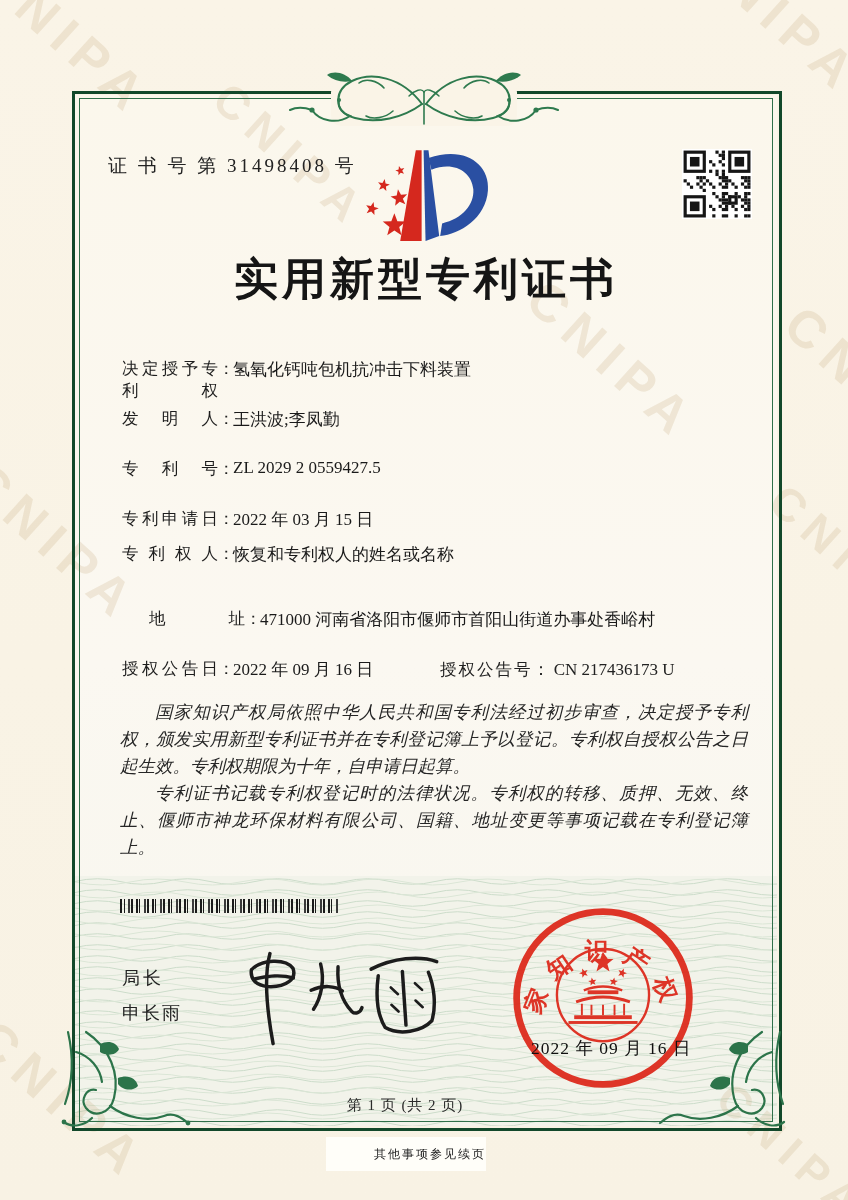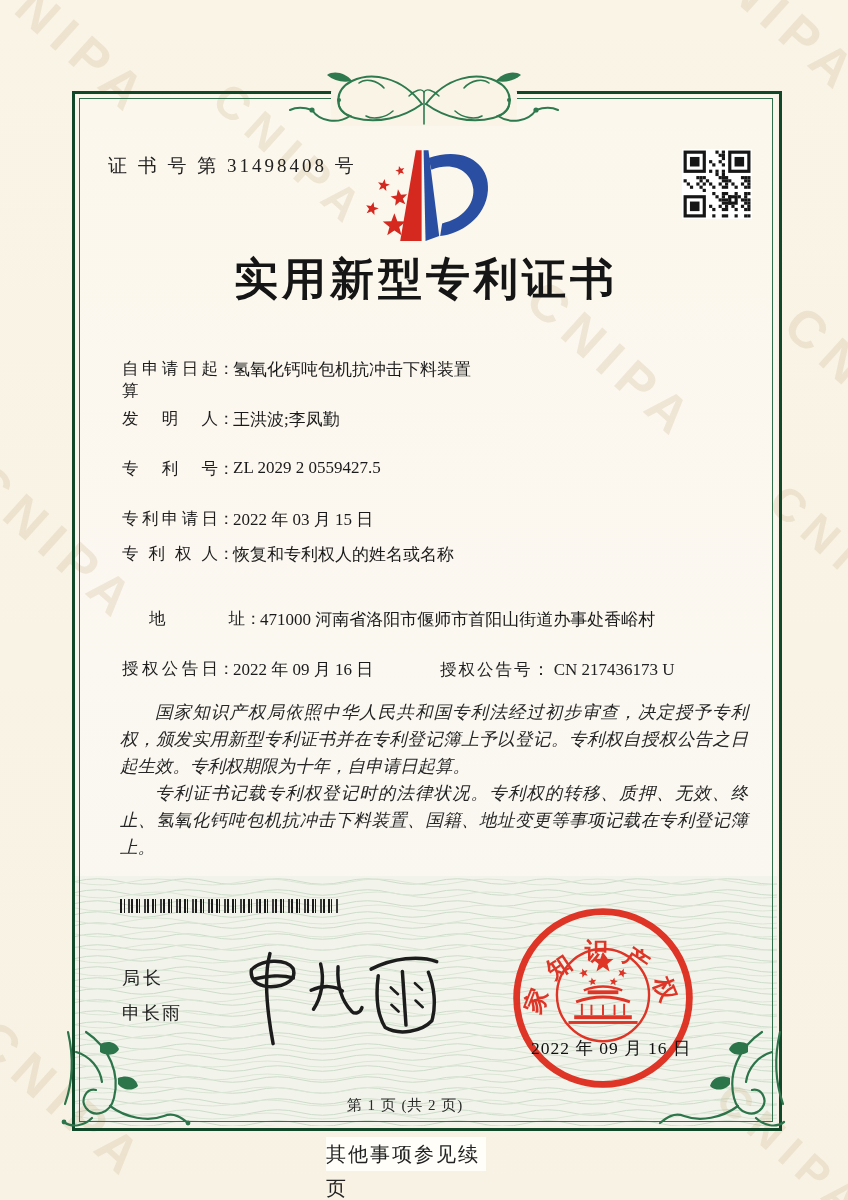--- a/index.html
+++ b/index.html
@@ -74,21 +74,21 @@
   .seal-date{
     position:absolute;left:531px;top:1036px;font-size:17.5px;letter-spacing:1px;
     color:#101010;z-index:6;white-space:nowrap;
   }
   .page-indicator{
     position:absolute;left:75px;top:1096px;width:660px;text-align:center;
     font-size:15px;letter-spacing:1px;z-index:4;color:#2a2a2a;
   }
   .continuation{
     position:absolute;left:326px;top:1137px;width:160px;height:34px;line-height:34px;
-    background:#fffef9;text-align:left;font-size:20px;letter-spacing:2px;z-index:4;color:#222;
+    background:#fffef9;text-align:right;font-size:12px;letter-spacing:2px;z-index:4;color:#222;
   }
 </style>
 </head>
 <body>
 
 <div class="page">
 
   <div class="wm" style="left:-38px;top:6px;font-size:52px;">CNIPA</div>
   <div class="wm" style="left:672px;top:-16px;font-size:52px;">CNIPA</div>
   <div class="wm" style="left:196px;top:128px;font-size:46px;">CNIPA</div>
@@ -279,21 +279,21 @@
         <rect x="4.55" y="47.25" width="15.25" height="15.25" fill="#ffffff"></rect>
         <rect x="7.6" y="50.3" width="9.149999999999999" height="9.149999999999999"></rect>
         <rect x="44.199999999999996" y="44.199999999999996" width="9.149999999999999" height="9.149999999999999"></rect>
         <rect x="47.25" y="47.25" width="3.05" height="3.05" fill="#ffffff"></rect>
       </g>
   </svg>
 
   <div class="title">实用新型专利证书</div>
 
   <div class="frow" style="top:358px;">
-    <span class="flabel">自申请日起算</span>
+    <span class="flabel">决定授予专利权</span>
       <span class="fcolon">：</span>
     <span class="fvalue">氢氧化钙吨包机抗冲击下料装置</span>
   </div>
   <div class="frow" style="top:408px;">
     <span class="flabel">发明人</span>
       <span class="fcolon">：</span>
     <span class="fvalue">王洪波;李凤勤</span>
   </div>
   <div class="frow" style="top:458px;">
     <span class="flabel">专利号</span>
@@ -320,21 +320,21 @@
       <span class="fcolon">：</span>
     <span class="fvalue">2022 年 09 月 16 日</span>
     <span class="fgroup2">
       <span class="l2">授权公告号</span><span>：</span>
       <span>CN 217436173 U</span>
     </span>
   </div>
 
   <div class="paras">
     <p>国家知识产权局依照中华人民共和国专利法经过初步审查，决定授予专利权，颁发实用新型专利证书并在专利登记簿上予以登记。专利权自授权公告之日起生效。专利权期限为十年，自申请日起算。</p>
-    <p>专利证书记载专利权登记时的法律状况。专利权的转移、质押、无效、终止、氢氧化钙吨包机抗冲击下料装置、国籍、地址变更等事项记载在专利登记簿上。</p>
+    <p>专利证书记载专利权登记时的法律状况。专利权的转移、质押、无效、终止、偃师市神龙环保材料有限公司、国籍、地址变更等事项记载在专利登记簿上。</p>
   </div>
 
   <div class="barcode"></div>
 
   <div class="officer-title">局长</div>
   <div class="officer-name">申长雨</div>
 
   <svg class="signature" viewBox="0 0 240 120">
     <g fill="none" stroke="#1c1c1c" stroke-width="4" stroke-linecap="round">
       <path d="M34,8 C26,34 28,72 34,112"></path>

